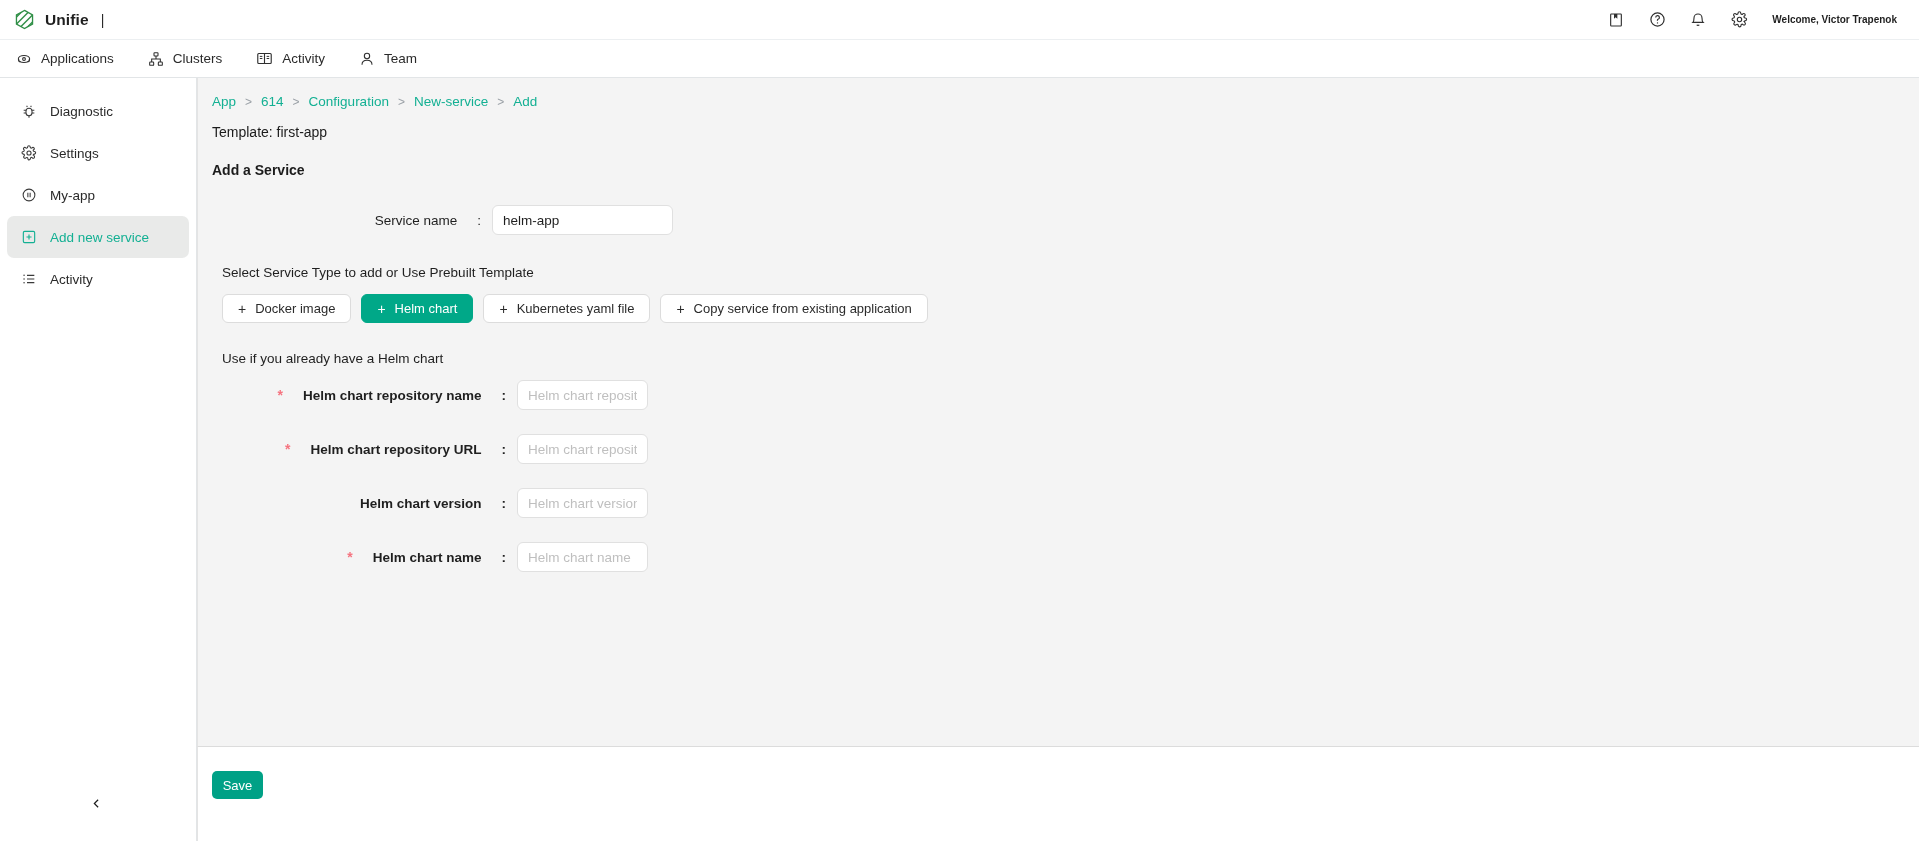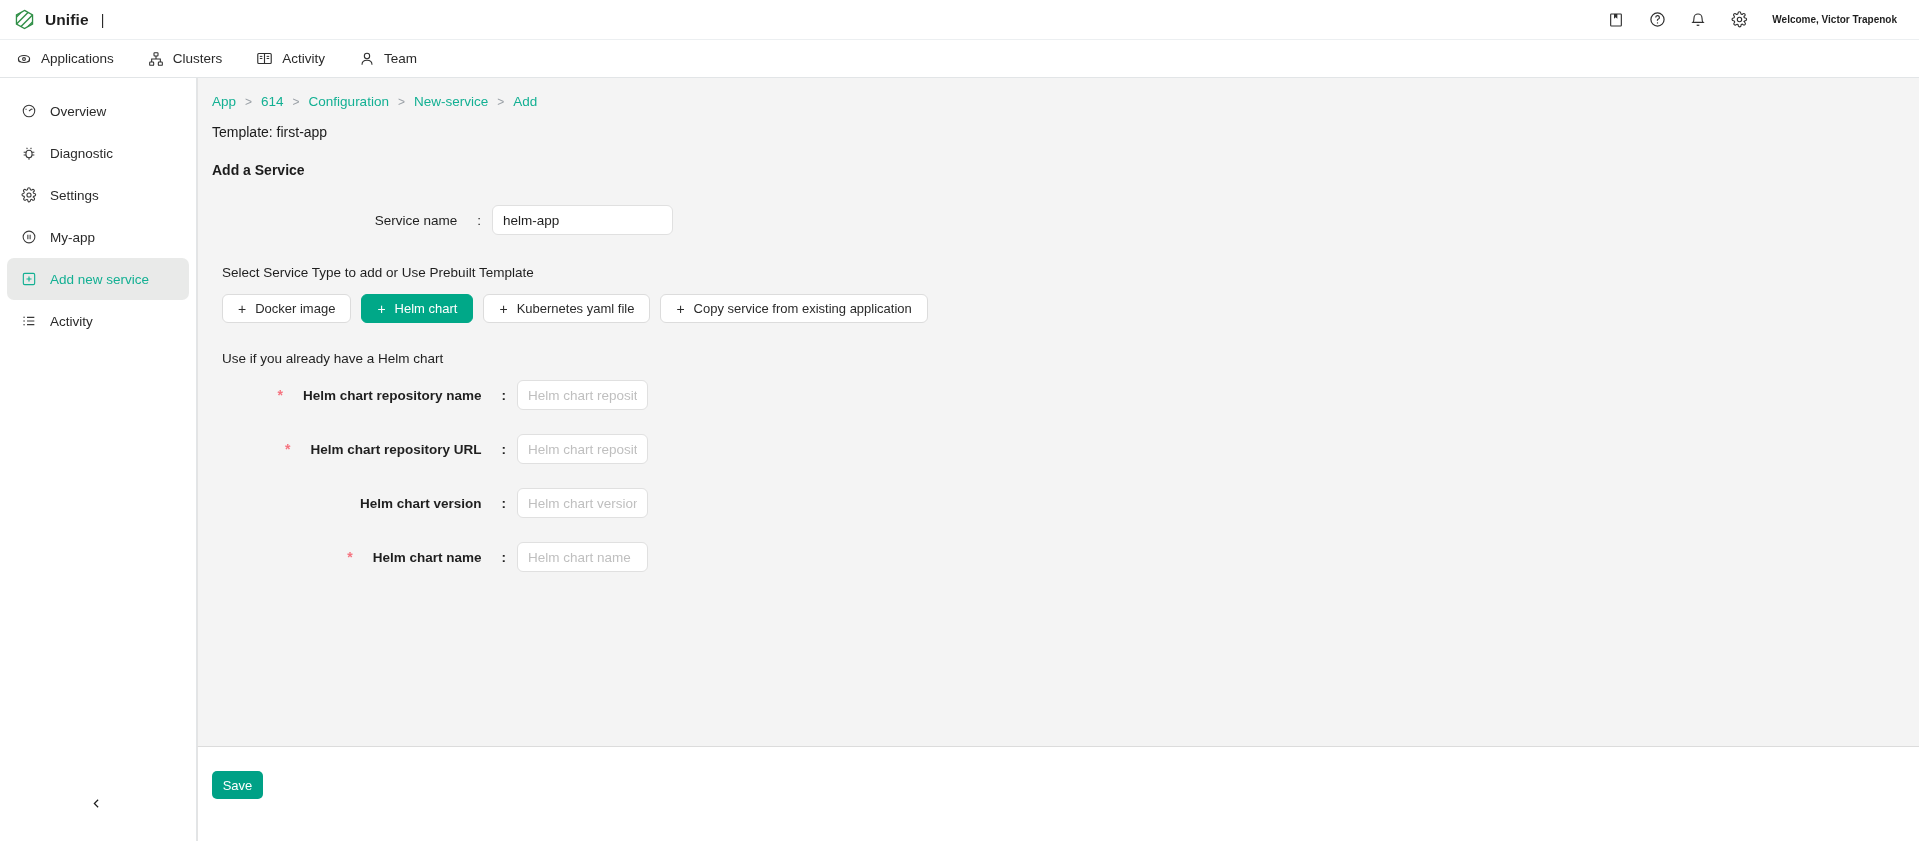--- a/index.html
+++ b/index.html
@@ -342,30 +342,20 @@
       </svg>
     </span>
     <span>Team</span>
   </div>
 </div>
 
 <div class="shell">
 
   <div class="sidebar">
 
-    <div class="side-item">
-      <span class="s-ico">
-        <svg width="16" height="16" viewBox="0 0 24 24" fill="none" stroke="currentColor" stroke-width="1.6">
-          <circle cx="12" cy="12" r="8.6"></circle>
-          <path d="M12 12l4-3.2" stroke-width="1.7"></path>
-          <path d="M6.6 9.4h2M15.4 9.4h2" stroke-width="1.3"></path>
-        </svg>
-      </span>
-      <span>Overview</span>
-    </div>
 
     <div class="side-item">
       <span class="s-ico">
         <svg width="16" height="16" viewBox="0 0 24 24" fill="none" stroke="currentColor" stroke-width="1.6">
           <rect x="7.5" y="8" width="9" height="11" rx="4.5"></rect>
           <path d="M9.5 6.2l-1-2M14.5 6.2l1-2"></path>
           <path d="M7.5 11H4M16.5 11H20M7.5 15H4M16.5 15H20M12 19v3"></path>
         </svg>
       </span>
       <span>Diagnostic</span>

